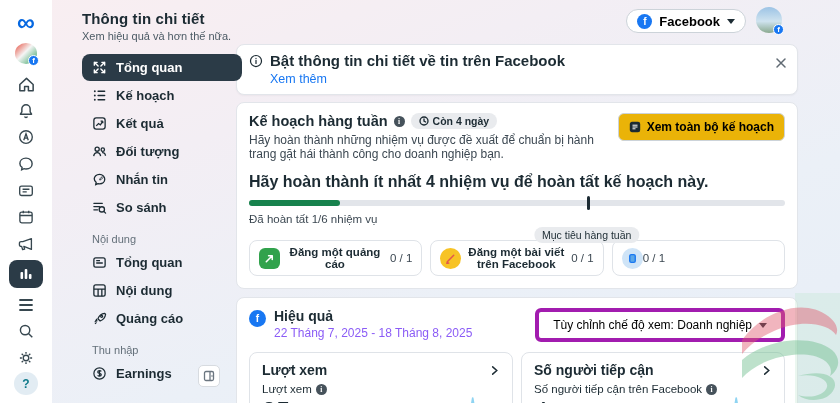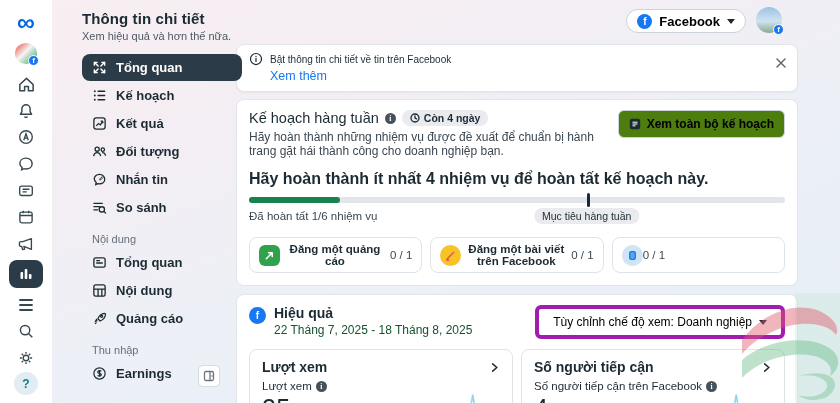--- a/index.html
+++ b/index.html
@@ -35,54 +35,54 @@
   .fb-circle::after { content:"f"; }
   .caret-down { width:0; height:0; border-left:4px solid transparent; border-right:4px solid transparent; border-top:5px solid #1c2b33; }
   .user-avatar { position:absolute; top:7px; right:58px; width:26px; height:26px; border-radius:50%; background:linear-gradient(180deg,#9cc3e5 0%,#cfe3ef 55%,#8aa98f 100%); z-index:6; cursor:pointer; }
 
   
   .main { position:absolute; left:236px; top:44px; width:562px; z-index:3; }
   .card { background:#fff; border:1px solid #e2e5ea; border-radius:8px; }
 
   .banner { padding:7px 12px 8px; position:relative; box-shadow:0 1px 2px rgba(0,0,0,.04); }
   .banner-row { display:flex; align-items:center; gap:7px; }
-  .banner-title { font-size:10px; font-weight:normal; }
+  .banner-title { font-size:15px; font-weight:bold; }
   .banner-link { font-size:12.5px; color:#1877f2; margin:3px 0 0 21px; cursor:pointer; }
   .banner-close { position:absolute; right:10px; top:10px; cursor:pointer; }
 
   .plan { margin-top:7px; padding:10px 12px 12px; }
   .plan-head { display:flex; align-items:flex-start; }
   .plan-title-wrap { flex:1; }
   .plan-title-row { display:flex; align-items:center; gap:6px; }
-  .plan-title { font-size:14.5px; font-weight:normal; }
+  .plan-title { font-size:14.5px; font-weight:bold; }
   .badge { display:inline-flex; align-items:center; gap:4px; background:#e9ebee; border-radius:10px; padding:2px 8px; font-size:10.5px; font-weight:bold; }
   .plan-desc { font-size:12px; color:#3c4852; margin-top:4px; }
-  .plan-btn { display:flex; align-items:center; gap:6px; background:#4d7c0f; border:1px solid #ccd3d9; border-radius:6px; padding:6px 10px; font-size:12px; font-weight:bold; white-space:nowrap; cursor:pointer; }
+  .plan-btn { display:flex; align-items:center; gap:6px; background:#eab308; border:1px solid #ccd3d9; border-radius:6px; padding:6px 10px; font-size:12px; font-weight:bold; white-space:nowrap; cursor:pointer; }
   .plan-instruction { font-size:16px; font-weight:bold; margin-top:12px; }
   .progress-wrap { position:relative; margin-top:9px; height:6px; }
   .progress-track { position:absolute; inset:0; background:#e2e5ea; border-radius:3px; }
   .progress-fill { position:absolute; left:0; top:0; bottom:0; background:#17824d; border-radius:3px; }
   .progress-marker { position:absolute; top:-4px; width:3px; height:14px; background:#1c2b33; border-radius:2px; }
   .progress-meta { display:flex; margin-top:7px; font-size:11.5px; color:#3c4852; position:relative; height:16px; }
-  .goal-label-wrap { position:absolute; transform:translateX(-50%); top:0; }
+  .goal-label-wrap { position:absolute; transform:translateX(-50%); top:16px; }
   .goal-label { background:#e9ebee; border-radius:9px; padding:2px 8px; font-size:10.5px; color:#1c2b33; white-space:nowrap; }
   .tasks { display:flex; gap:8px; margin-top:11px; }
   .task { flex:1; display:flex; align-items:center; border:1px solid #dfe3e8; border-radius:8px; padding:5px 9px; cursor:pointer; background:#fff; }
   .task-icon { width:21px; height:21px; border-radius:6px; display:flex; align-items:center; justify-content:center; flex:0 0 auto; }
   .task-icon.promote { background:#31a24c; }
   .task-icon.post { background:#f7c325; border-radius:50%; }
   .task-icon.story { background:#cfe4f7; border-radius:50%; }
   .task-label { flex:1; text-align:center; font-size:11.5px; font-weight:bold; padding:0 4px; }
   .task-count { font-size:11.5px; color:#3c4852; }
 
   .perf { margin-top:8px; padding:10px 12px 12px; height:170px; }
   .perf-head { display:flex; align-items:flex-start; }
   .perf-title-wrap { flex:1; display:flex; gap:8px; }
   .perf-title { font-size:14px; font-weight:bold; }
-  .perf-dates { font-size:12px; color:#14532d; margin-top:2px; }
+  .perf-dates { font-size:12px; color:#8b5cf6; margin-top:2px; }
   .view-select { display:flex; align-items:center; gap:7px; border:4px solid #a21caf; border-radius:6px; padding:6px 14px; font-size:12px; background:#fff; cursor:pointer; }
   .metric-grid { display:grid; grid-template-columns:1fr 1fr; gap:8px; margin-top:10px; }
   .metric-card { border:1px solid #dfe3e8; border-radius:8px; padding:9px 12px 10px; position:relative; background:#fff; min-height:100px; }
   .metric-head { display:flex; align-items:center; justify-content:space-between; }
   .metric-title { font-size:14px; font-weight:bold; }
   .metric-sub { font-size:11.5px; margin-top:5px; display:flex; align-items:center; gap:4px; }
   .metric-value-row { display:flex; align-items:center; gap:8px; margin-top:2px; }
   .metric-value { font-size:25px; font-weight:400; letter-spacing:.3px; }
   .delta-green { color:#31a24c; font-size:12px; font-weight:bold; }
   .sparkline { position:absolute; right:12px; top:40px; }

